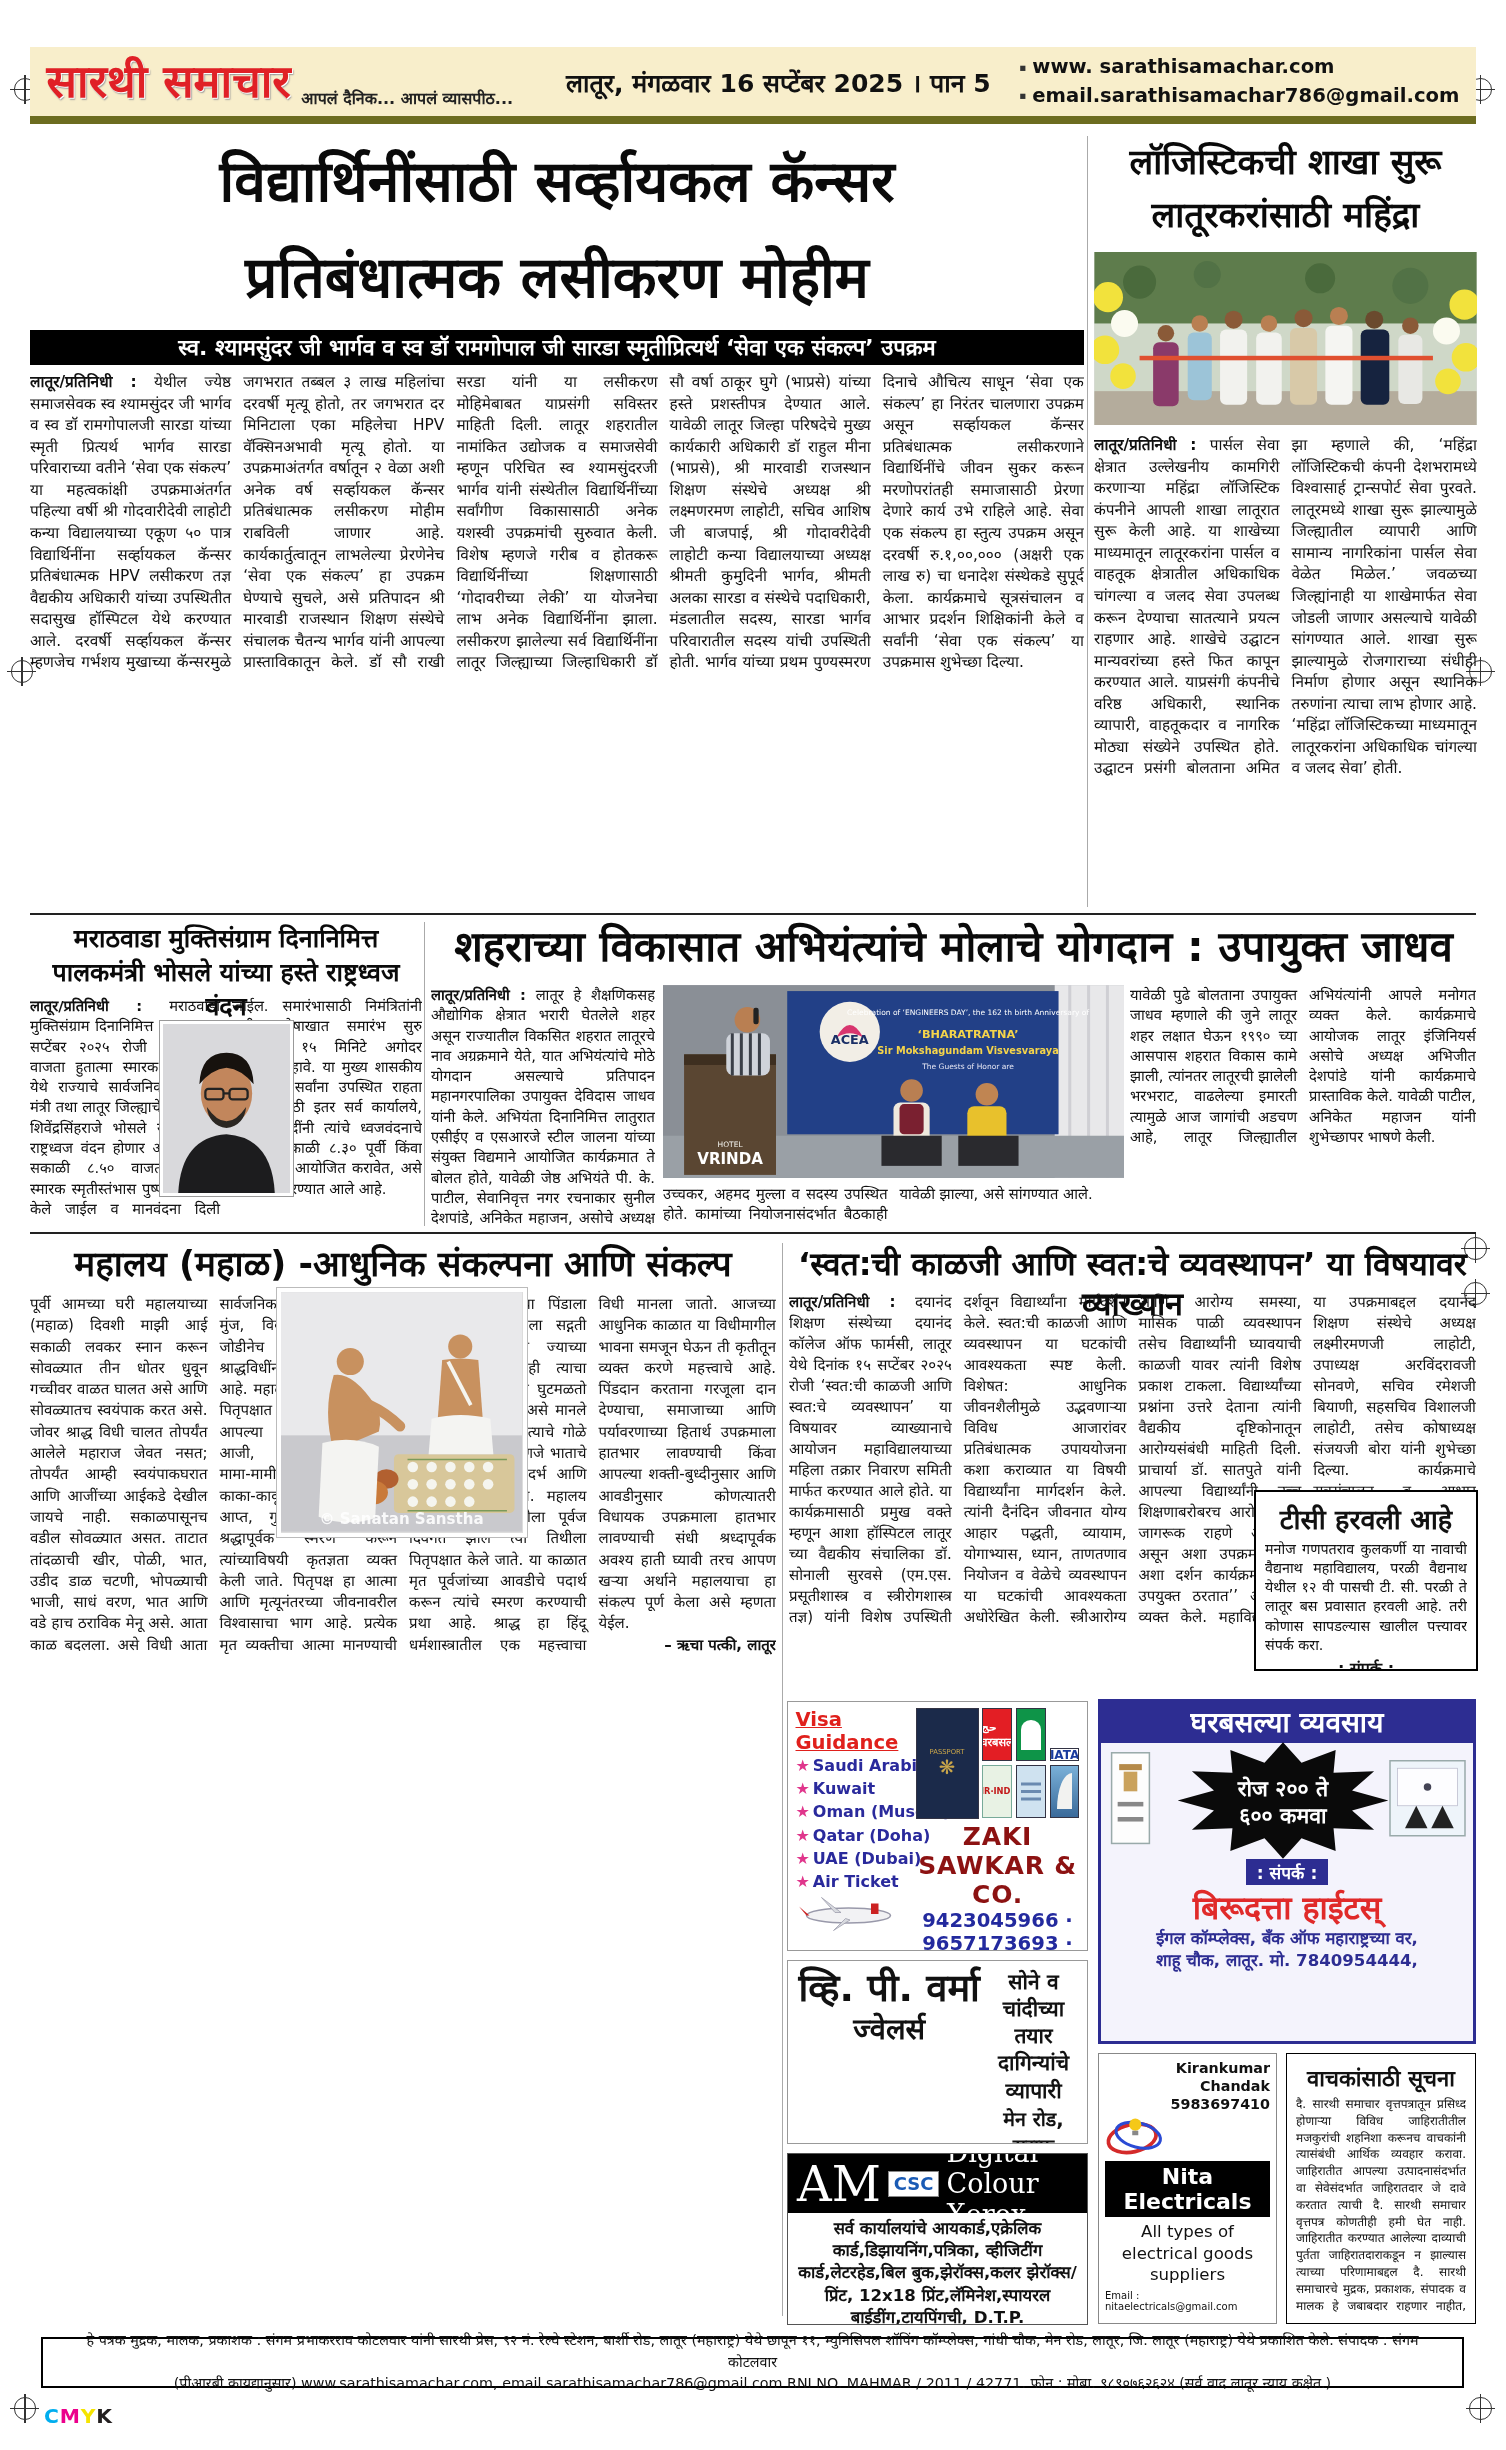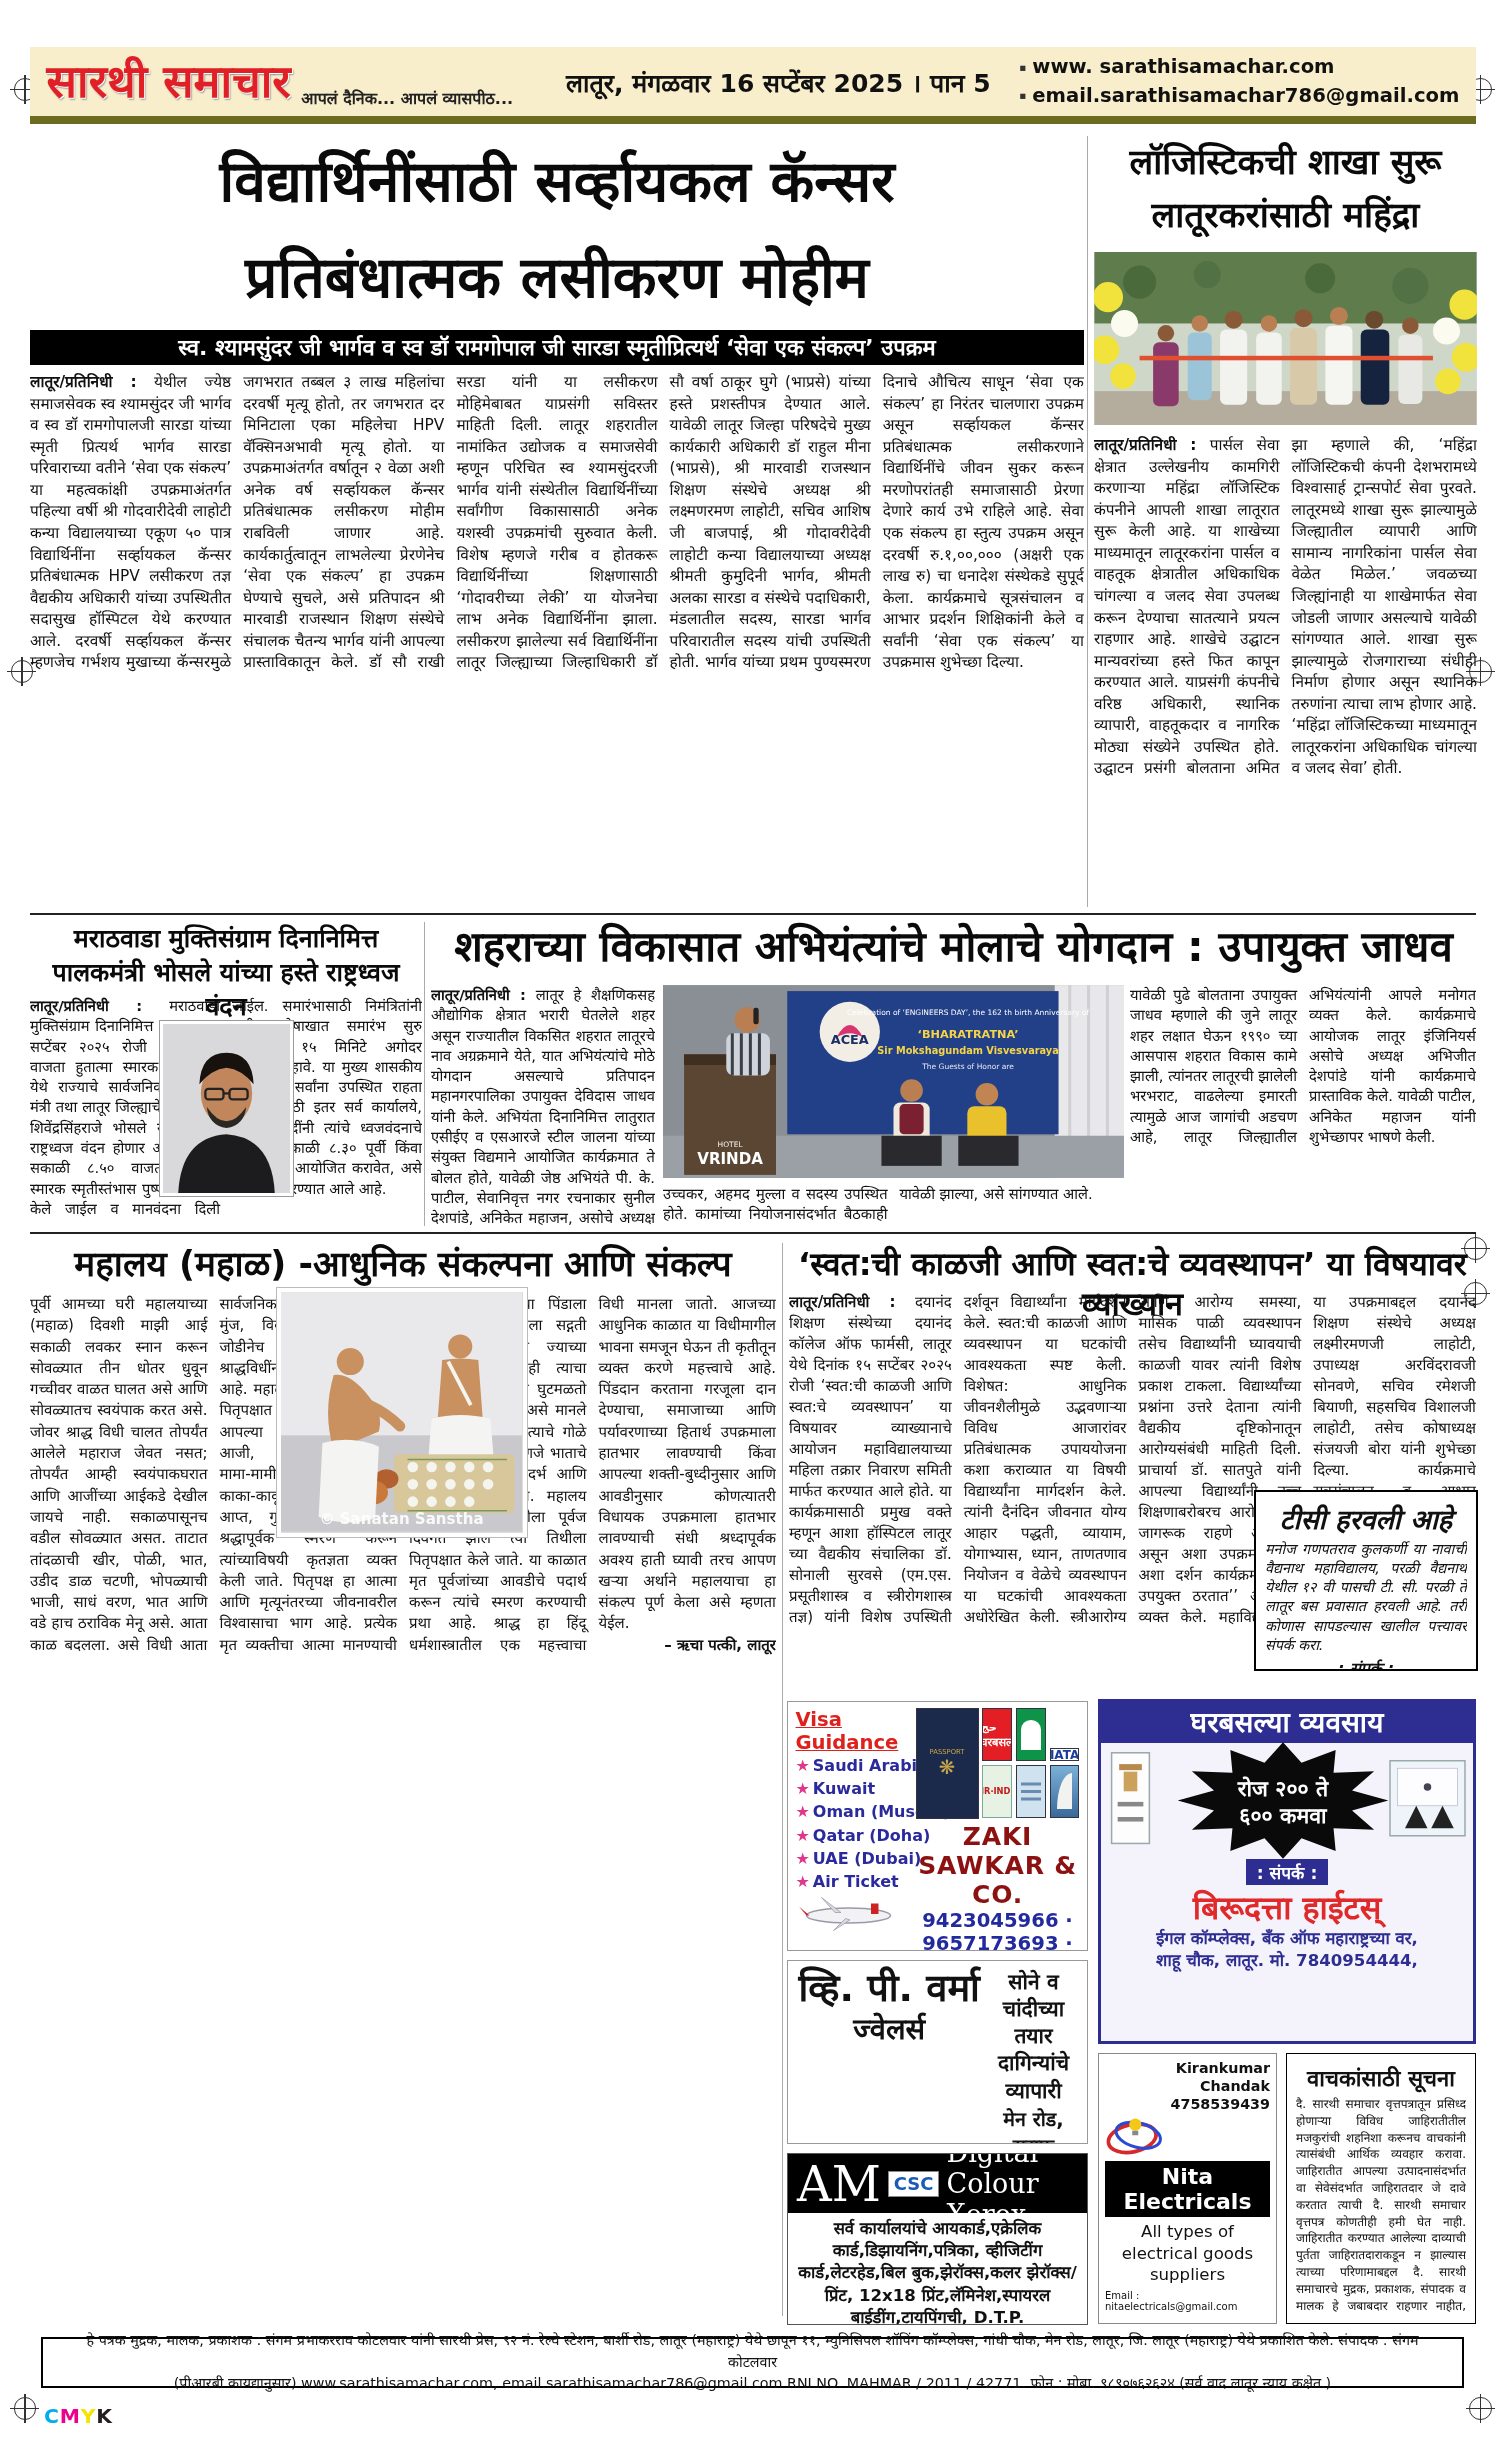--- a/index.html
+++ b/index.html
@@ -28,21 +28,21 @@
   
   .headline { font-weight:800; color:#0a0a0a; text-align:center; }
   .subhead-bar { background:#000; color:#fff; font-weight:bold; text-align:center; }
   .body-txt { text-align:justify; overflow:hidden; }
   .body-txt b { font-weight:800; }
   .cols2 { column-count:2; column-gap:12px; }
   .cols4 { column-count:4; column-gap:12px; }
   .cols5 { column-count:5; column-gap:12px; }
   .photo-frame { background:#ddd; overflow:hidden; }
   
-  .notice-box { background:#fff; border:2.3px solid #000; padding:7.5px 9px; overflow:hidden;font-style:italic; }
+  .notice-box { background:#fff; border:2.3px solid #000; padding:7.5px 9px; overflow:hidden; }
   .notice-title { font-weight:800; text-align:center; }
   
   .ad { background:#fff; overflow:hidden; }
   .center { text-align:center; }
   
   .zaki { border:0.8px solid #999; padding:6px 7.5px; }
   .zaki-flex { display:flex; gap:6px; }
   .visa-title { color:#e0201c; font-size:19.6px; font-weight:800; text-decoration:underline; }
   .visa-item { color:#2a2a9c; font-size:16px; font-weight:700; line-height:1.45; white-space:nowrap; }
   .visa-item .star { color:#e0368c; margin-right:3px; }
@@ -406,21 +406,21 @@
   <div class="ghar-addr">
     <div>ईगल कॉम्प्लेक्स, बँक ऑफ महाराष्ट्रच्या वर,</div>
     <div>शाहू चौक, लातूर. मो. 7840954444,</div>
 
   </div>
 </div>
 
 <div class="abs ad nita" style="left:1098px;top:2053px;width:179px;height:271px;">
   <div class="nita-contact">
     <div>Kirankumar Chandak</div>
-    <div>4758539439</div>
+    <div>5983697410</div>
   </div>
   <svg width="59" height="44" viewBox="0 0 78 58">
     <ellipse cx="36" cy="32" rx="32" ry="18" fill="none" stroke="#d42a2a" stroke-width="5" transform="rotate(-12 36 32)"></ellipse>
     <ellipse cx="44" cy="28" rx="30" ry="16" fill="none" stroke="#2a4ad4" stroke-width="4" transform="rotate(14 44 28)"></ellipse>
     <circle cx="40" cy="14" r="8" fill="#f5c818"></circle>
       <rect x="36" y="22" width="8" height="6" fill="#888"></rect>
   </svg>
   <div class="nita-band">Nita Electricals</div>
   <div class="nita-sub">All types of electrical goods suppliers</div>
   <div class="nita-email">Email : nitaelectricals@gmail.com</div>

